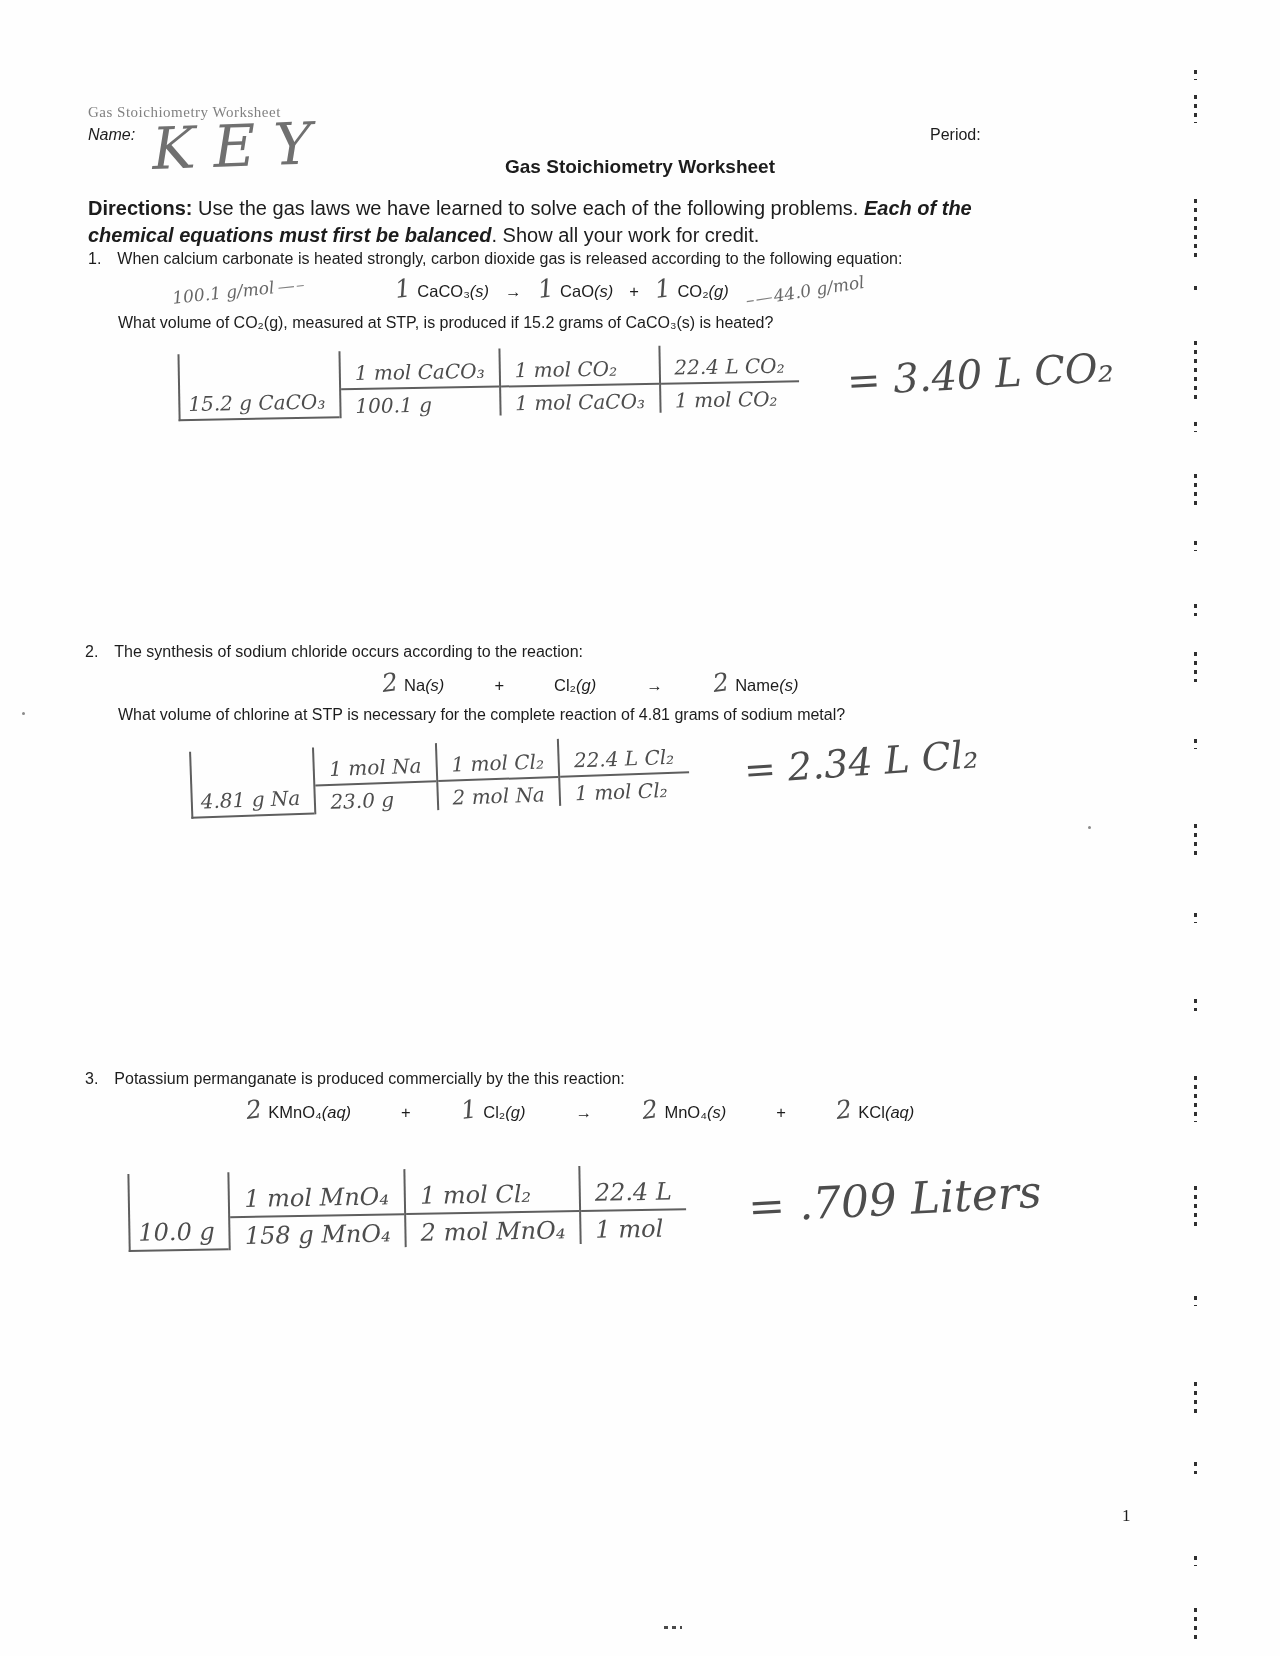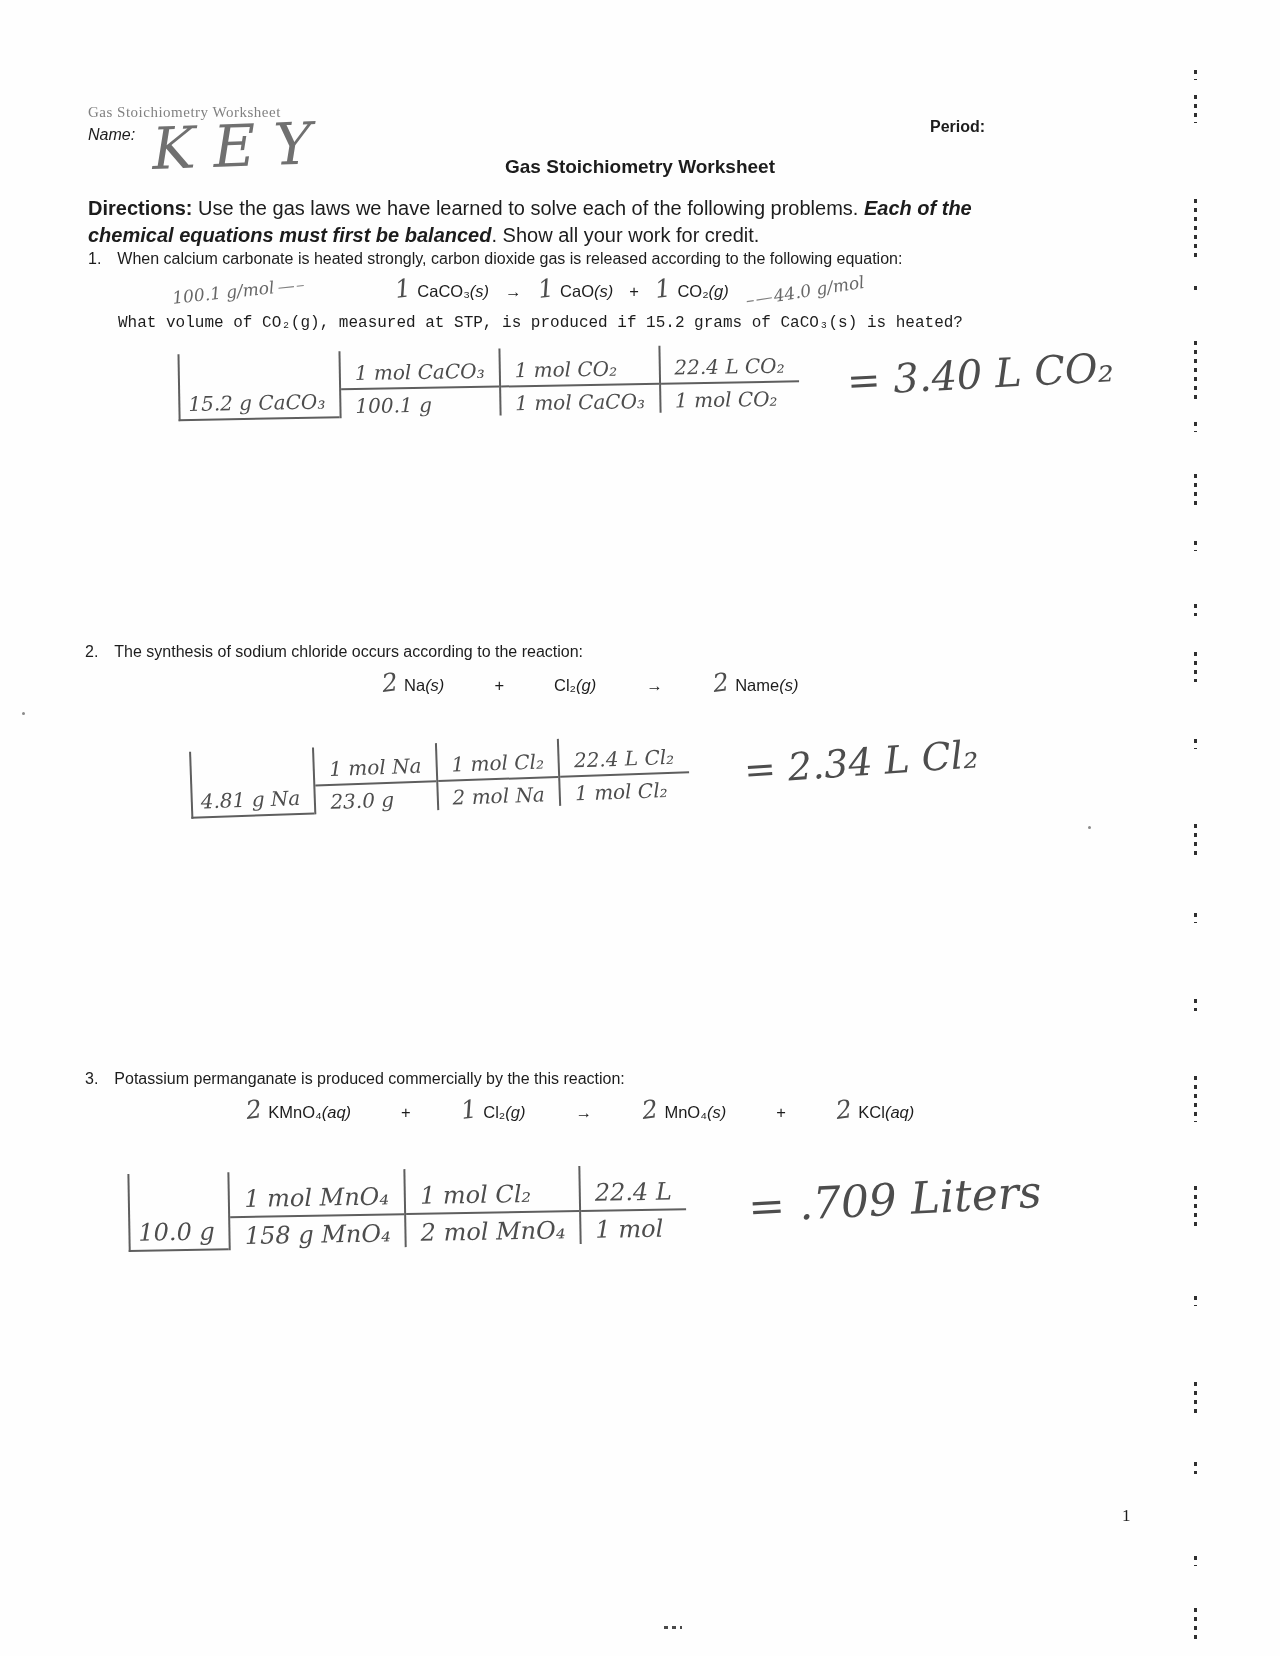--- a/index.html
+++ b/index.html
@@ -43,21 +43,21 @@
   .dot{position:absolute;width:3px;height:3px;background:#8a8a8a;border-radius:50%;}
 </style>
 </head>
 <body>
 
 <div class="page">
 
   <div class="abs scanhead" style="left:88px;top:104px;">Gas Stoichiometry Worksheet</div>
   <div class="abs t16" style="left:88px;top:126px;font-style:italic;">Name:</div>
   <div class="abs hw key" style="left:152px;top:112px;">KEY</div>
-  <div class="abs t16" style="left:930px;top:118px;font-weight:bold;">Period:</div>
+  <div class="abs t16" style="left:930px;top:126px;">Period:</div>
   <div class="abs title" style="left:0;top:156px;">Gas Stoichiometry Worksheet</div>
 
   <div class="abs dirs" style="left:88px;top:195px;">
     <span class="bold">Directions:</span><span> Use the gas laws we have learned to solve each of the following problems.  </span><span class="bi">Each of the chemical equations must first be balanced</span><span>.  Show all your work for credit.</span>
   </div>
 
   <div class="abs prob" style="left:88px;top:250px;">
     <span>1.</span>
     <span>When calcium carbonate is heated strongly, carbon dioxide gas is released according to the following equation:</span>
   </div>
@@ -69,21 +69,21 @@
       <span>CaCO₃</span><span class="st">(s)</span></span>
     <span>→</span>
     <span><span class="hw hw-coeff">1</span>
       <span>CaO</span><span class="st">(s)</span></span>
     <span>+</span>
     <span><span class="hw hw-coeff">1</span>
       <span>CO₂</span><span class="st">(g)</span></span>
     <span class="hw ann dash-l" style="transform:rotate(-9deg);">44.0 g/mol</span>
   </div>
 
-  <div class="abs t16" style="left:118px;top:314px;font-family:Liberation Mono, monospace;">What volume of CO₂(g), measured at STP, is produced if 15.2 grams of CaCO₃(s) is heated?</div>
+  <div class="abs t16" style="left:118px;top:314px;">What volume of CO₂(g), measured at STP, is produced if 15.2 grams of CaCO₃(s) is heated?</div>
 
   <div class="abs work hw" style="left:178px;top:346px;font-size:20px;transform:rotate(-1deg);gap:48px;">
     <div class="wtable">
       <div class="wcell wlead">15.2 g CaCO₃</div>
       <div class="wcell wcol">
           <div class="wnum">1 mol CaCO₃</div>
           <div class="wden">100.1 g</div>
         </div>
       <div class="wcell wcol">
           <div class="wnum">1 mol CO₂</div>
@@ -111,20 +111,21 @@
       <span class="sp"></span>
       <span><span>Cl₂</span><span class="st">(g)</span></span>
       <span class="sp"></span>
       <span>→</span>
       <span class="sp"></span>
       <span><span class="hw hw-coeff">2</span>
         <span>Name</span><span class="st">(s)</span></span>
     </div>
   </div>
 
+  <div class="abs t16" style="left:118px;top:706px;">What volume of chlorine at STP is necessary for the complete reaction of 4.81 grams of sodium metal?</div>
 
   <div class="abs work hw" style="left:190px;top:738px;font-size:20px;transform:rotate(-2deg);gap:55px;">
     <div class="wtable">
       <div class="wcell wlead">4.81 g Na</div>
       <div class="wcell wcol">
           <div class="wnum">1 mol Na</div>
           <div class="wden">23.0 g</div>
         </div>
       <div class="wcell wcol">
           <div class="wnum">1 mol Cl₂</div>

